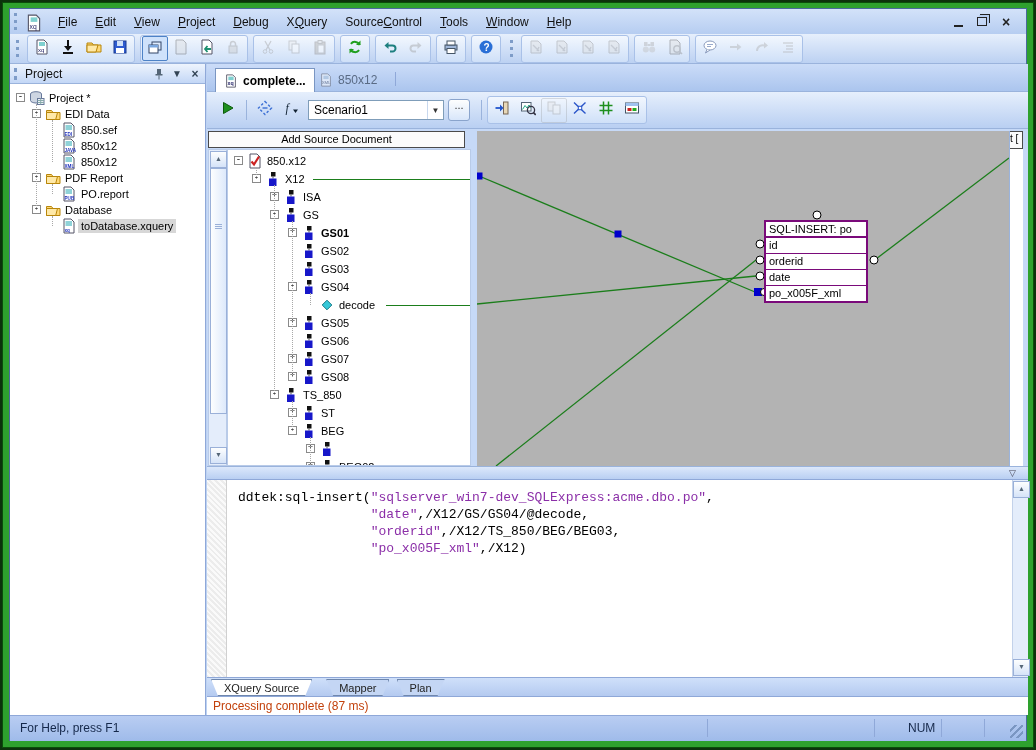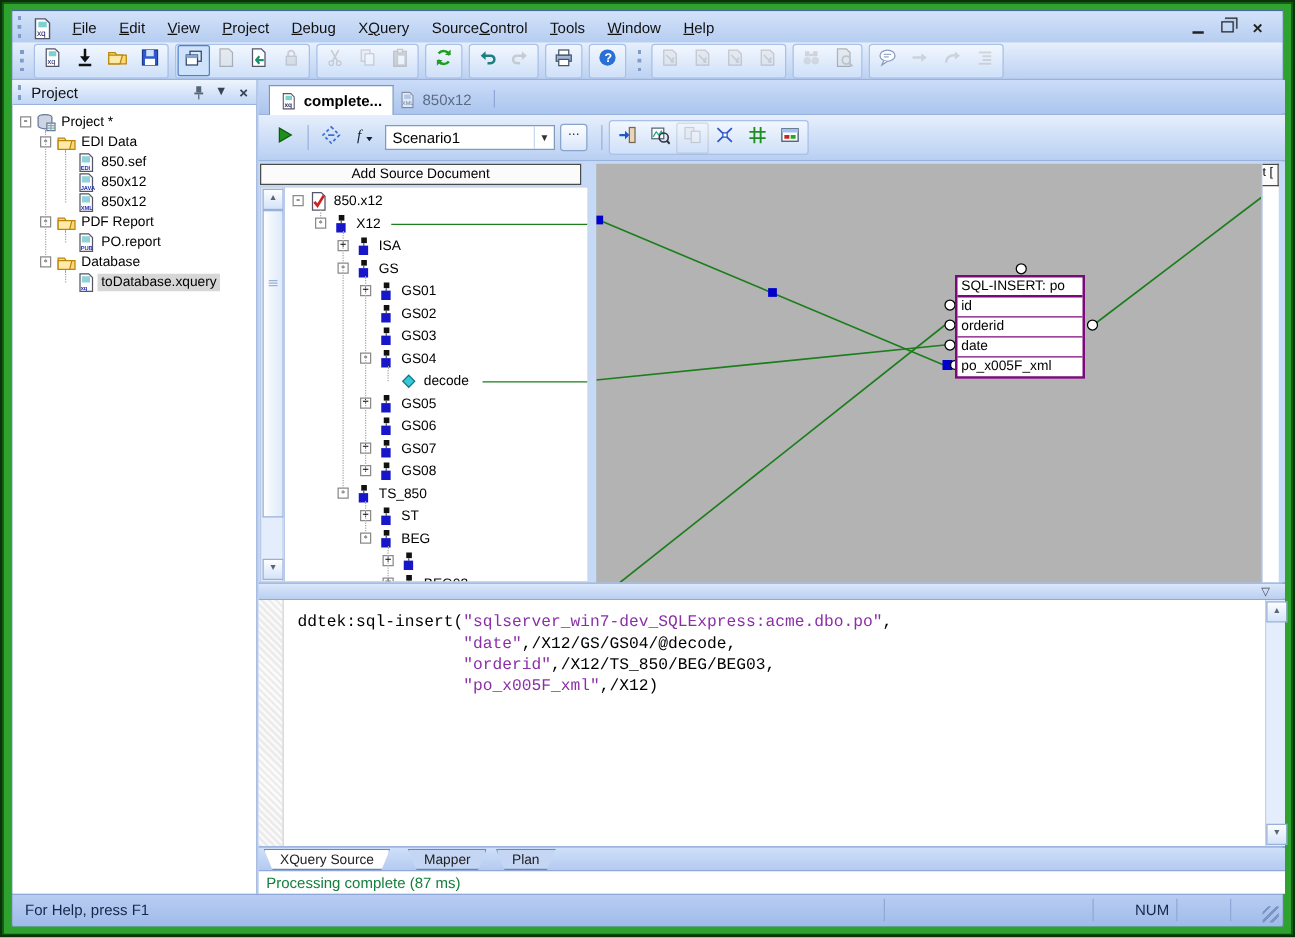--- a/index.html
+++ b/index.html
@@ -94,21 +94,21 @@
            font-size:13px;line-height:17px;white-space:pre;color:#000;overflow:hidden;}
   .ed-scroll{position:absolute;right:0;top:0;width:16px;height:100%;background:#e4edfb;border-left:1px solid #c3d2ea;box-sizing:border-box;}
   .seg-q{color:#8b2fa8;}
 
   
   .btabs{position:absolute;left:0;top:613px;width:100%;height:19px;background:linear-gradient(#cfe0fa,#b4caf0);border-top:1px solid #8fa8d8;box-sizing:border-box;}
   .btab{position:absolute;top:1px;height:17px;font-size:11px;line-height:16px;text-align:center;color:#222;
         clip-path:polygon(0 0,100% 0,calc(100% - 7px) 100%,7px 100%);padding:0 12px;background:#c4d6f4;border:1px solid #6f87ad;box-sizing:border-box;}
   .btab.on{background:#fff;font-weight:normal;}
   .statusmsg{position:absolute;left:0;top:632px;width:100%;height:19px;background:#fff;border-top:1px solid #8fa8d8;box-sizing:border-box;
-             font-size:12px;color:#15803d;padding:2px 0 0 6px;}
+             font-size:12px;color:#c2410c;padding:2px 0 0 6px;}
 
   .statusbar{position:absolute;left:0;top:706px;width:100%;height:26px;background:linear-gradient(#b9cdf2,#9fbbea);border-top:1px solid #8fa8d8;box-sizing:border-box;font-size:12px;color:#15284a;}
   .sb-help{position:absolute;left:10px;top:5px;}
   .sb-sep{position:absolute;top:3px;width:1px;height:18px;background:#8fa8d8;}
   .sb-num{position:absolute;left:898px;top:5px;}
   .sb-grip{position:absolute;right:3px;bottom:3px;width:13px;height:13px;
            background:repeating-linear-gradient(135deg,transparent 0 3px,#7a96c2 3px 5px);}
 </style>
 </head>
 <body>
@@ -581,21 +581,21 @@
                 </svg></span>
               <span class="tlabel" style="left: 72px;">GS</span>
             </div>
             <div class="trow" style="top: 74px; height: 18px;">
               <span class="toggle" style="left: 60px;">+</span>
               <span class="ticon" style="left: 73px;"><svg viewBox="0 0 16 16">
                   <rect x="6" y="1" width="4.5" height="4.5" fill="#111"></rect>
                   <path d="M8 5.5v2" stroke="#555"></path>
                   <rect x="4" y="7.5" width="7.5" height="7.5" fill="#1717c9"></rect>
                 </svg></span>
-              <span class="tlabel" style="left: 90px;">GS01</span>
+              <span class="tlabel" style="left: 90px; font-weight: bold;">GS01</span>
             </div>
             <div class="trow" style="top: 92px; height: 18px;">
               <span class="ticon" style="left: 73px;"><svg viewBox="0 0 16 16">
                   <rect x="6" y="1" width="4.5" height="4.5" fill="#111"></rect>
                   <path d="M8 5.5v2" stroke="#555"></path>
                   <rect x="4" y="7.5" width="7.5" height="7.5" fill="#1717c9"></rect>
                 </svg></span>
               <span class="tlabel" style="left: 90px;">GS02</span>
             </div>
             <div class="trow" style="top: 110px; height: 18px;">

